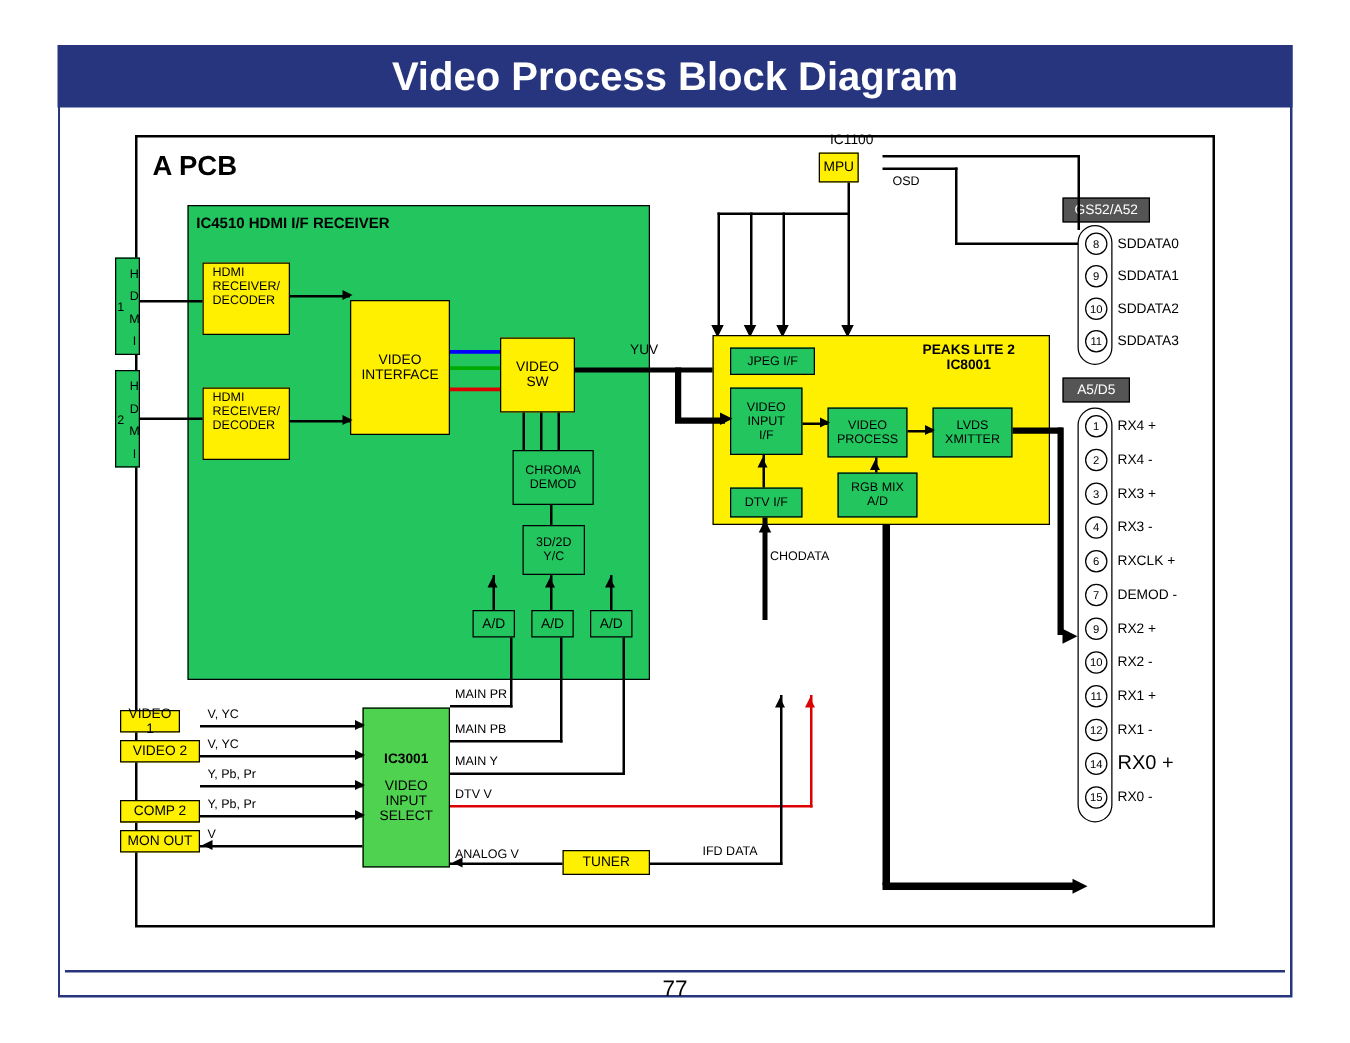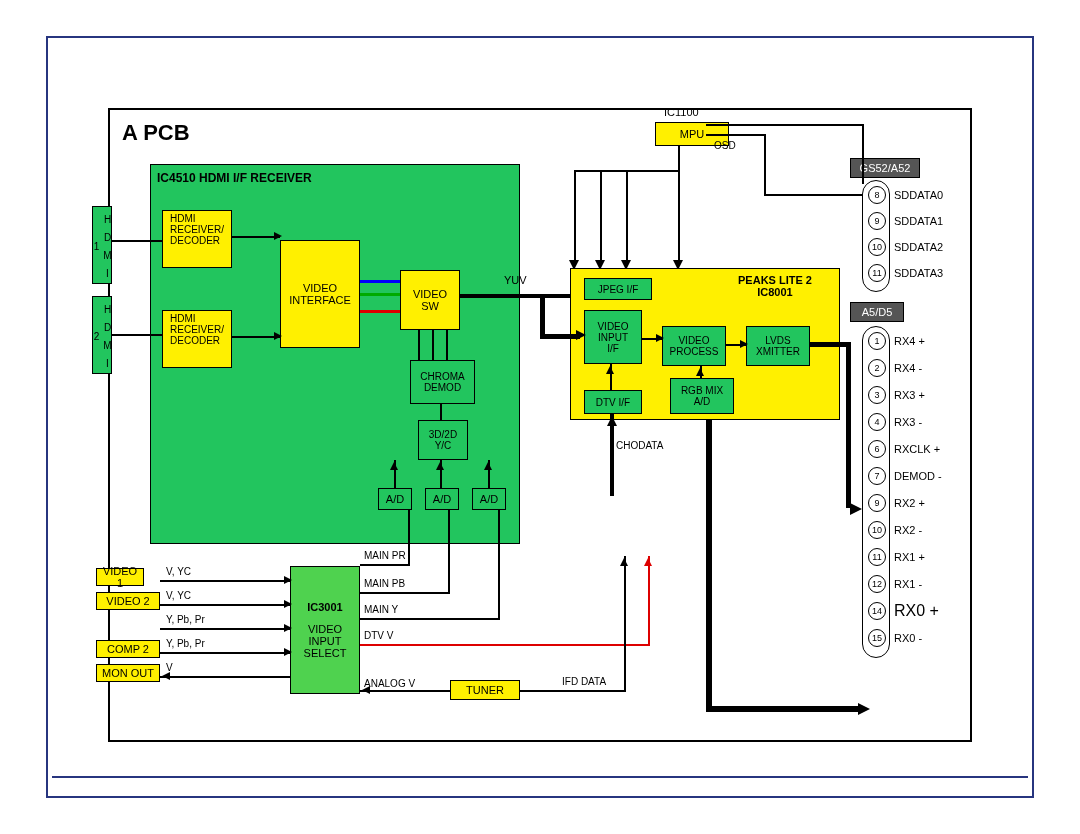--- a/index.html
+++ b/index.html
@@ -27,20 +27,23 @@
   .arrowL{position:absolute;width:0;height:0;border-top:5px solid transparent;border-bottom:5px solid transparent;border-right:10px solid #000;}
   .arrowD{position:absolute;width:0;height:0;border-left:5px solid transparent;border-right:5px solid transparent;border-top:10px solid #000;}
   .arrowU{position:absolute;width:0;height:0;border-left:5px solid transparent;border-right:5px solid transparent;border-bottom:10px solid #000;}
   .vtext{writing-mode:vertical-rl;text-orientation:upright;letter-spacing:-2px;}
 </style>
 </head>
 <body>
 
 <div class="slide">
  <div class="frame"></div>
+ <div class="title-bar">
+      <span>Video Process Block Diagram</span>
+    </div>
 
  <div class="diag">
    <div class="lbl big" style="left:12px;top:10px">A PCB</div>
 
    <div class="block white" style="left:40px;top:54px;width:370px;height:380px;justify-content:flex-start;align-items:flex-start;padding:6px">
      <span style="font-weight:bold;font-size:12px">IC4510 HDMI I/F RECEIVER</span>
    </div>
 
    <div class="block white vtext" style="left:-18px;top:96px;width:20px;height:78px;font-size:10px">H D M I 1</div>
    <div class="block white vtext" style="left:-18px;top:186px;width:20px;height:78px;font-size:10px">H D M I 2</div>
@@ -79,21 +82,21 @@
    <div class="wire" style="left:336px;top:220px;width:2px;height:30px"></div>
    <div class="wire" style="left:330px;top:294px;width:2px;height:16px"></div>
    <div class="wire" style="left:284px;top:350px;width:2px;height:28px"></div>
    <div class="wire" style="left:330px;top:350px;width:2px;height:28px"></div>
    <div class="wire" style="left:378px;top:350px;width:2px;height:28px"></div>
    <div class="arrowU" style="left:280px;top:352px;border-left-width:4px;border-right-width:4px;border-bottom-width:8px"></div>
    <div class="arrowU" style="left:326px;top:352px;border-left-width:4px;border-right-width:4px;border-bottom-width:8px"></div>
    <div class="arrowU" style="left:374px;top:352px;border-left-width:4px;border-right-width:4px;border-bottom-width:8px"></div>
 
    <div class="lbl" style="left:554px;top:-4px;font-weight:normal;font-size:11px">IC1100</div>
-   <div class="block yellow" style="left:545px;top:12px;width:74px;height:24px">MPU</div>
+   <div class="block yellow" style="left:545px;top:12px;width:32px;height:24px">MPU</div>
    <div class="lbl" style="left:604px;top:30px;font-size:10px">OSD</div>
    <div class="wire" style="left:596px;top:24px;width:60px;height:2px"></div>
    <div class="wire" style="left:654px;top:24px;width:2px;height:62px"></div>
    <div class="wire" style="left:654px;top:84px;width:100px;height:2px"></div>
    <div class="wire" style="left:568px;top:36px;width:2px;height:118px"></div>
    <div class="arrowD" style="left:563px;top:150px"></div>
 
    <div class="wire" style="left:516px;top:60px;width:2px;height:94px"></div>
    <div class="arrowD" style="left:511px;top:150px"></div>
    <div class="wire" style="left:490px;top:60px;width:2px;height:94px"></div>
@@ -265,13 +268,14 @@
         </div>
         <div class="pin" style="left:758px;top:519px">
           <span class="c">15</span>
           <span class="lbl" style="position:static;font-size:11px">RX0 -</span>
         </div>
       </div>
 
  </div>
 
  <div class="foot-line"></div>
+ <div class="pagenum">77</div>
 </div>
 
 </body></html>

